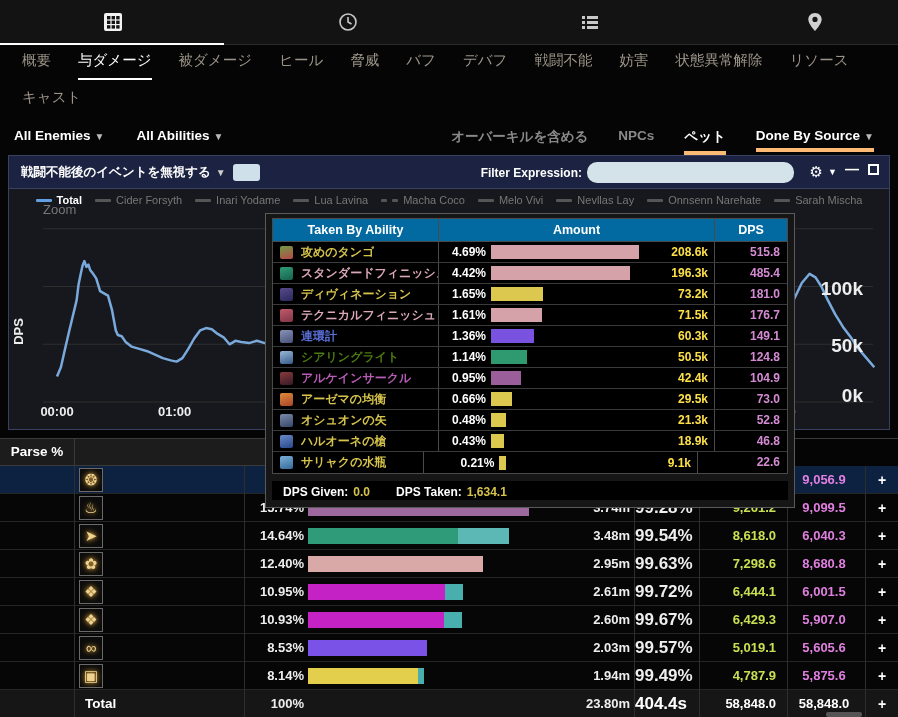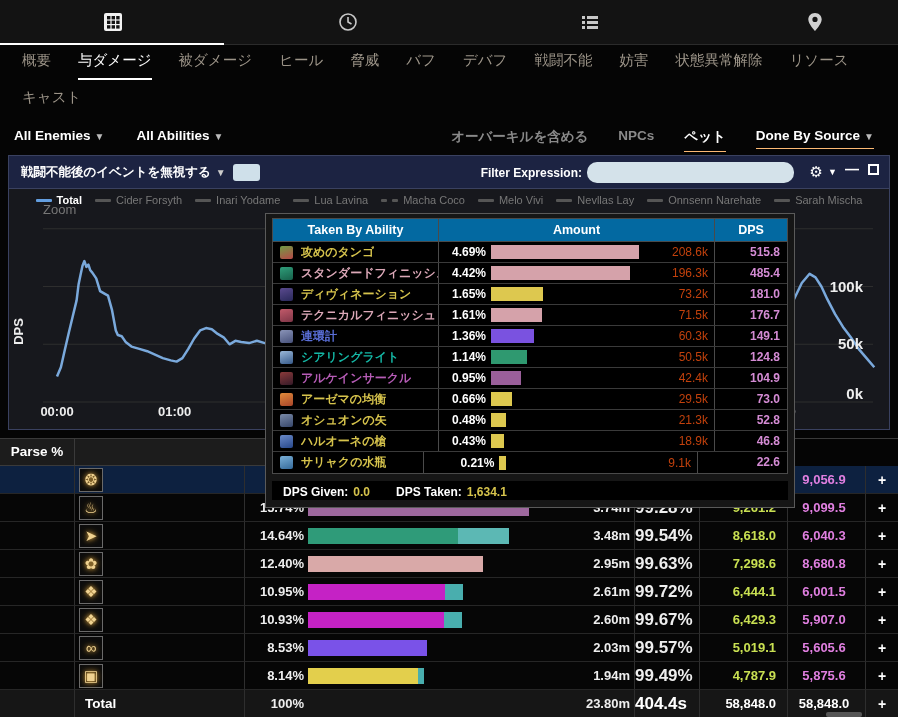--- a/index.html
+++ b/index.html
@@ -17,21 +17,21 @@
   #tabrow2 { position:absolute; left:22px; top:88px; display:flex; }
   .tab { font-size:14.5px; color:#9c9488; padding-bottom:8px; border-bottom:2px solid transparent; cursor:pointer; white-space:nowrap; }
   .tab.active { color:#fff; border-bottom-color:#fff; }
 
   
   #filters-left { position:absolute; left:14px; top:128px; display:flex; gap:32px; }
   #filters-right { position:absolute; right:24px; top:128px; display:flex; gap:30px; align-items:flex-start; }
   .flt { font-size:13.5px; font-weight:bold; color:#fff; cursor:pointer; padding-bottom:5px; white-space:nowrap; }
   .flt .caret { font-size:10px; color:#bbb; margin-left:4px; }
   .flt.dim { color:#8a8a8a; font-weight:bold; }
-  .flt.uline { border-bottom:1px solid #fdba74; }
+  .flt.uline { border-bottom:4px solid #fdba74; }
 
   
   #graph { position:absolute; left:8px; top:155px; width:882px; height:275px; background:#17181d; border:1px solid #3a4160; }
   #gtoolbar { position:absolute; left:0; top:0; width:100%; height:33px; background:#1c2342; border-bottom:1px solid #3a4160; }
   #gt-dropdown { position:absolute; left:12px; top:8px; font-size:12.5px; font-weight:bold; color:#fff; cursor:pointer; }
   #gt-dropdown .caret { font-size:10px; color:#ccc; margin-left:5px; }
   #gt-swatch { position:absolute; left:224px; top:8px; width:27px; height:17px; background:#cfe0ea; border-radius:3px; cursor:pointer; }
   #fe-label { position:absolute; right:307px; top:10px; font-size:12px; font-weight:bold; color:#fff; }
   #fe-input { position:absolute; right:95px; top:6px; width:207px; height:21px; border-radius:10px; border:none; background:#d4e2ea; outline:none; padding:0 10px; font-size:12px; }
   #gt-gear { position:absolute; right:66px; top:7px; font-size:15px; color:#fff; cursor:pointer; }
@@ -41,41 +41,41 @@
 
   #legend { position:absolute; left:0; top:38px; width:100%; display:flex; justify-content:center; gap:13px; align-items:center; }
   .lg-item { display:flex; align-items:center; gap:5px; cursor:pointer; }
   .lg-dash { height:3px; width:16px; border-radius:1px; }
   .lg-dash.half { width:6px; margin-right:0; }
   .lg-name { font-size:11px; color:#777; }
   .lg-name.on { color:#fff; font-weight:bold; }
 
   #chart-svg { position:absolute; left:0; top:0; }
   .xtick { position:absolute; transform:translateX(-50%); font-size:13px; font-weight:bold; color:#eee; }
-  .ytick { position:absolute; width:60px; text-align:right; font-size:15px; font-weight:bold; color:#eee; }
+  .ytick { position:absolute; width:60px; text-align:right; font-size:19px; font-weight:bold; color:#eee; }
   #zoom-label { position:absolute; left:34px; top:46px; font-size:13px; color:#777; }
   #dps-axis-label { position:absolute; left:-4px; top:168px; font-size:13px; font-weight:bold; color:#eee; transform:rotate(-90deg); }
 
   
   #tooltip { position:absolute; left:265px; top:213px; width:530px; background:#161616; border:1px solid #5a5a5a; z-index:6; padding:4px 6px 7px 6px; }
   #tt-table { border:1px solid #4a4a4a; }
   #tt-head { display:flex; background:#0369a1; border-bottom:1px solid #4a4a4a; }
   .tt-hc { font-size:12.5px; font-weight:bold; color:#fff; text-align:center; padding:4px 0; }
   .tt-c1 { width:166px; border-right:1px solid #4a4a4a; }
   .tt-c2 { width:276px; border-right:1px solid #4a4a4a; }
   .tt-c3 { width:72px; }
   .tt-row { display:flex; background:#000; border-bottom:1px solid #3a3a3a; height:21px; }
   .tt-row:last-child { border-bottom:none;gap:23px; }
   .tt-ability { display:flex; align-items:center; padding-left:7px; }
   .tt-icon { width:13px; height:13px; border-radius:2px; flex:0 0 13px; }
   .tt-name { font-size:12px; font-weight:bold; margin-left:8px; white-space:nowrap; overflow:hidden; }
   .tt-amount { display:flex; align-items:center; }
   .tt-pct { width:52px; text-align:right; font-size:12px; font-weight:bold; color:#fff; padding-right:5px; }
   .tt-bar { height:14px; }
-  .tt-val { margin-left:auto; font-size:12px; font-weight:normal; color:#c2410c; padding-right:6px; }
+  .tt-val { margin-left:auto; font-size:12px; font-weight:bold; color:#fde047; padding-right:6px; }
   .tt-dps { font-size:12px; font-weight:bold; color:#d48bd4; text-align:right; padding-right:7px; line-height:21px; }
   #tt-footer { margin-top:7px; height:19px; background:#000; display:flex; align-items:center; gap:26px; padding-left:11px; }
   .ttf-label { font-size:12px; font-weight:bold; color:#fff; }
   .ttf-val { font-size:12px; font-weight:bold; color:#d6c34c; margin-left:5px; }
 
   
   #dtable { position:absolute; left:0; top:438px; width:898px; border-top:1px solid #3a3a3a; }
   .t-row, #t-header, #t-total { display:flex; width:898px; }
   .c { border-right:1px solid #2e2e2e; border-bottom:1px solid #262626; overflow:hidden; }
   .cw1{width:75px;} .cw2{width:170px;} .cw3{width:390px;} .cw4{width:65px;} .cw5{width:88px;} .cw6{width:78px;} .cw7{width:32px; border-right:none;}
@@ -297,21 +297,21 @@
             <div class="tt-amount tt-c2">
               <span class="tt-pct">1.36%</span>
               <span class="tt-bar" style="width: 43px; background: rgb(122, 82, 224);"></span>
               <span class="tt-val">60.3k</span>
             </div>
             <div class="tt-dps tt-c3">149.1</div>
           </div>
           <div class="tt-row">
             <div class="tt-ability tt-c1">
               <span class="tt-icon" style="background: linear-gradient(160deg, rgb(154, 184, 216), rgb(55, 90, 138));"></span>
-              <span class="tt-name" style="color: #14b8a6;">シアリングライト</span>
+              <span class="tt-name" style="color: #4d7c0f;">シアリングライト</span>
             </div>
             <div class="tt-amount tt-c2">
               <span class="tt-pct">1.14%</span>
               <span class="tt-bar" style="width: 36px; background: rgb(47, 153, 112);"></span>
               <span class="tt-val">50.5k</span>
             </div>
             <div class="tt-dps tt-c3">124.8</div>
           </div>
           <div class="tt-row">
             <div class="tt-ability tt-c1">

